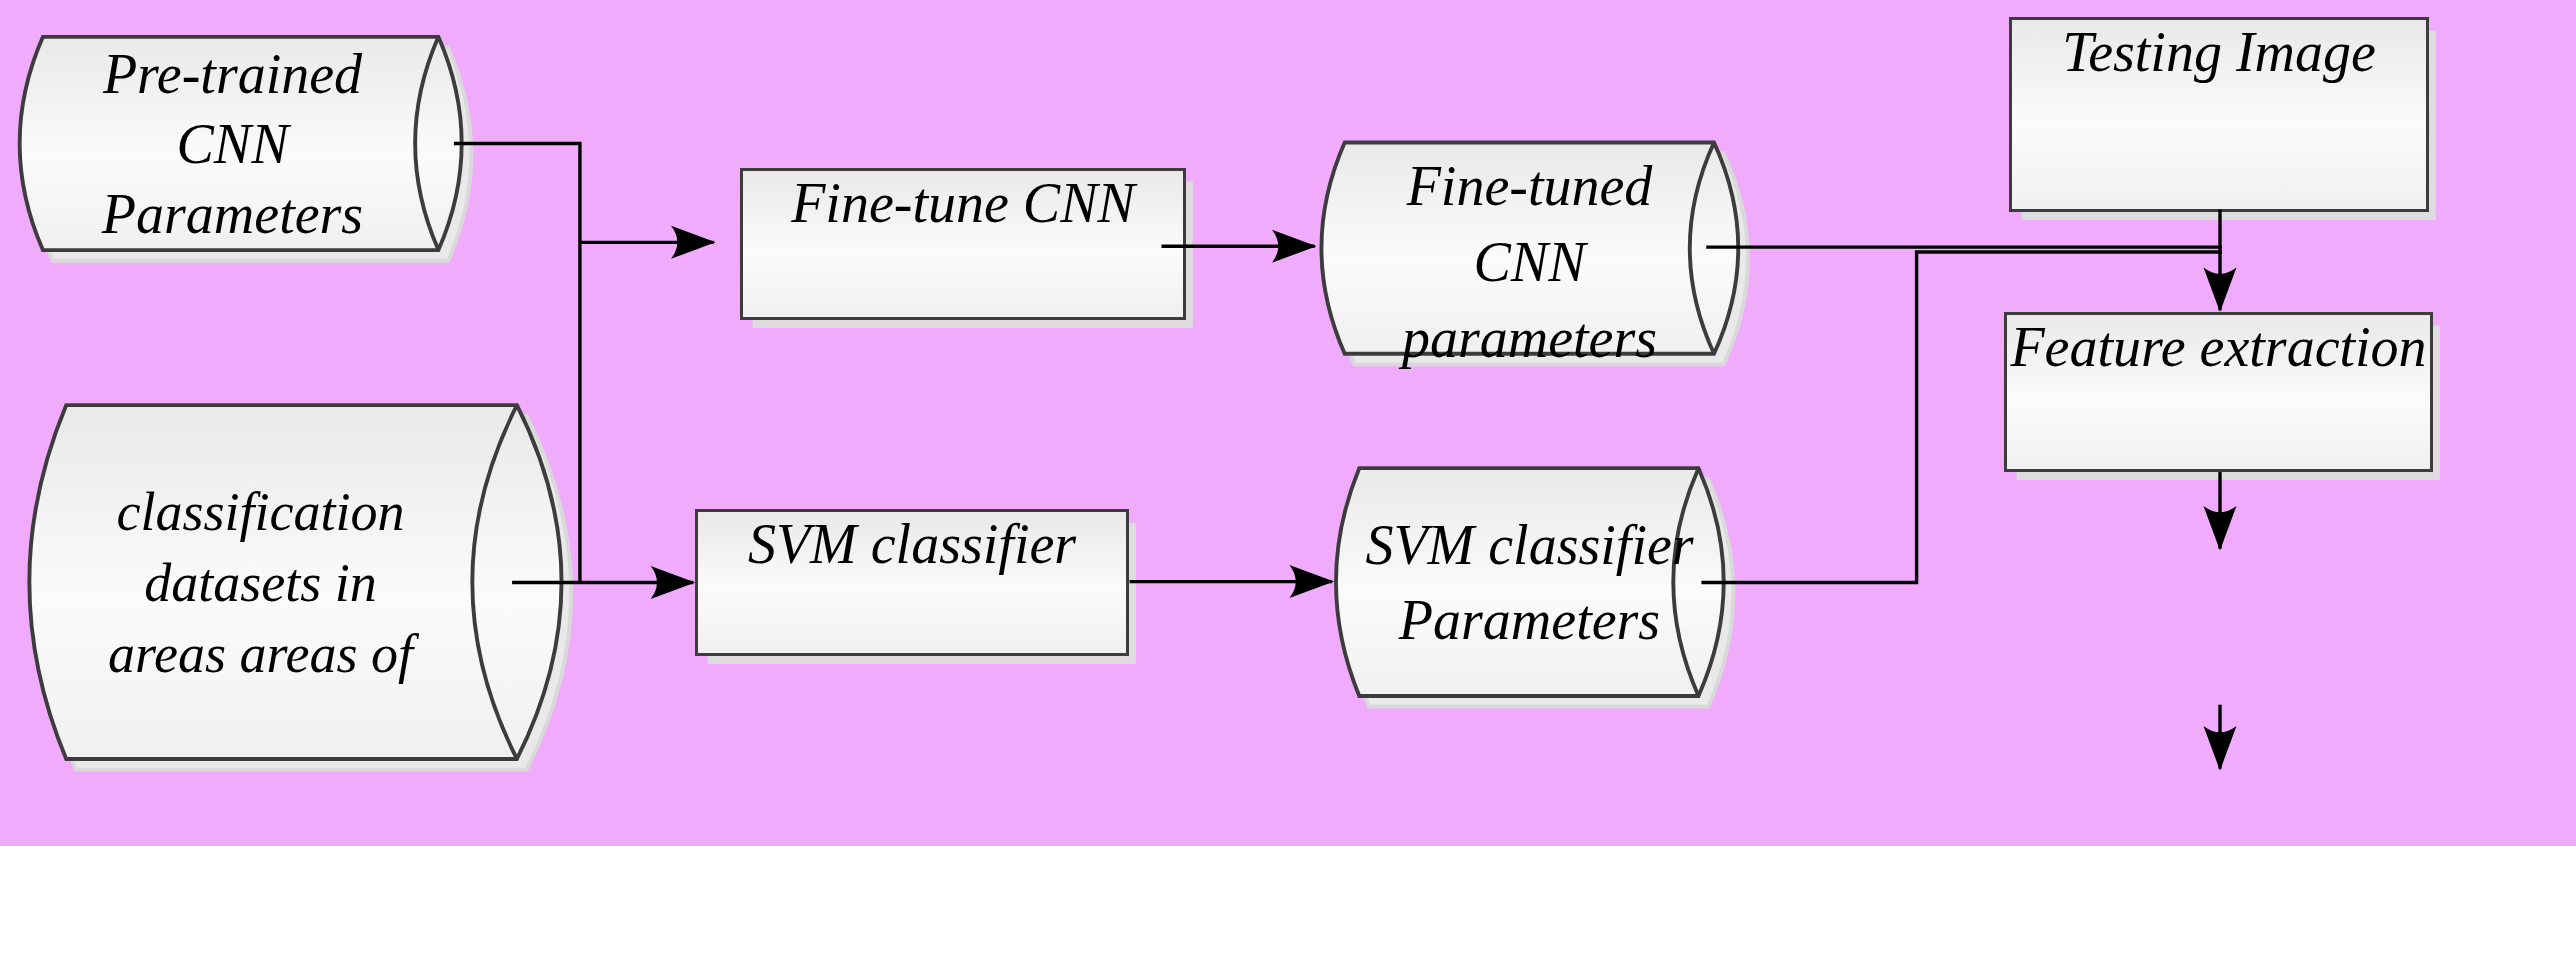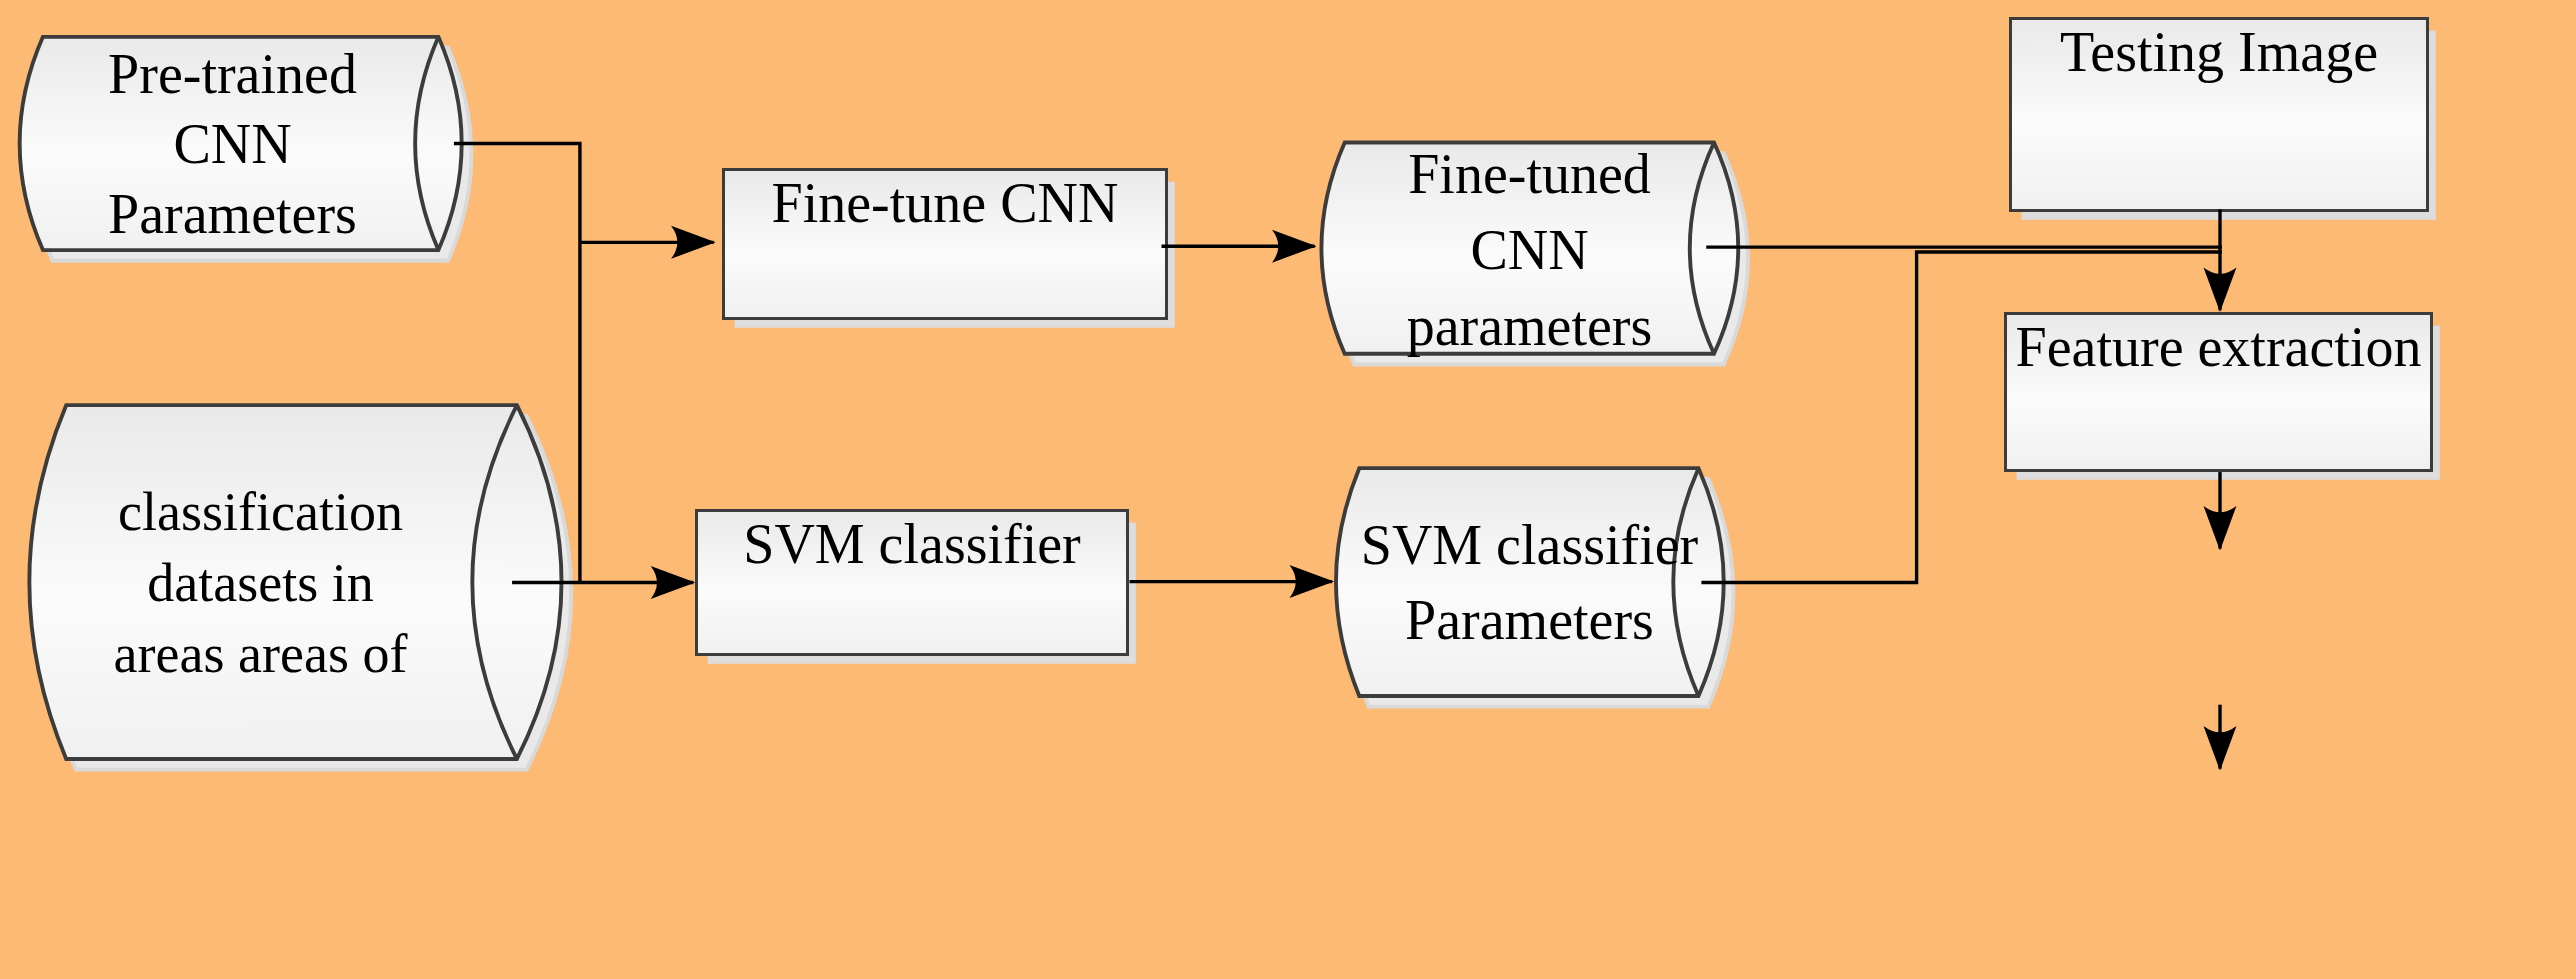--- a/index.html
+++ b/index.html
@@ -1,17 +1,17 @@
 <!DOCTYPE html>
 <html><head>
 <meta charset="utf-8">
 <style>
   html,body{margin:0;padding:0;background:#fff;}
-  .canvas{position:relative;width:2576px;height:979px;background:#fdba74;overflow:hidden;
-          font-family:"Liberation Serif","DejaVu Serif",serif;color:#000;}
+  .canvas{position:relative;width:2576px;height:846px;background:#f0abfc;overflow:hidden;
+          font-family:"Liberation Serif","DejaVu Serif",serif;color:#000;font-style:italic;}
   .layer{position:absolute;left:0;top:0;pointer-events:none;}
   .box{position:absolute;box-sizing:border-box;border:3.9px solid #3c3c3c;
        background:linear-gradient(180deg,#e9e9e9 0%,#fbfbfb 55%,#f0f0f0 100%);
        box-shadow:9.7px 10.7px 0 -2.9px #dddddd;
        display:flex;align-items:flex-start;justify-content:center;text-align:center;
        font-size:56px;line-height:1.15;}
   .lbl{position:absolute;display:flex;flex-direction:column;align-items:center;justify-content:center;
        text-align:center;font-size:56px;}
   .lbl div{width:100%;}
 </style>
@@ -56,32 +56,32 @@
     <div>CNN</div>
     <div>Parameters</div>
   </div>
 
   <div class="lbl" style="left:47px;top:407px;width:427px;height:353px;font-size:54px;line-height:71px;">
     <div>classification</div>
     <div>datasets in</div>
     <div>areas areas of</div>
   </div>
 
-  <div class="lbl" style="left:1338px;top:136px;width:383px;height:227px;line-height:76px;">
+  <div class="lbl" style="left:1338px;top:148px;width:383px;height:227px;line-height:76px;">
     <div>Fine-tuned</div>
     <div>CNN</div>
     <div>parameters</div>
   </div>
 
   <div class="lbl" style="left:1350px;top:508px;width:359px;height:149px;line-height:75px;">
     <div>SVM classifier</div>
     <div>Parameters</div>
   </div>
 
-  <div class="box" style="left:722px;top:168px;width:446px;height:152px;">
+  <div class="box" style="left:740px;top:168px;width:446px;height:152px;">
     <span>Fine-tune CNN</span>
   </div>
 
   <div class="box" style="left:695px;top:509px;width:434px;height:147px;">
     <span>SVM classifier</span>
   </div>
 
   <div class="box" style="left:2009px;top:16.5px;width:420px;height:195px;">
     <span>Testing Image</span>
   </div>

